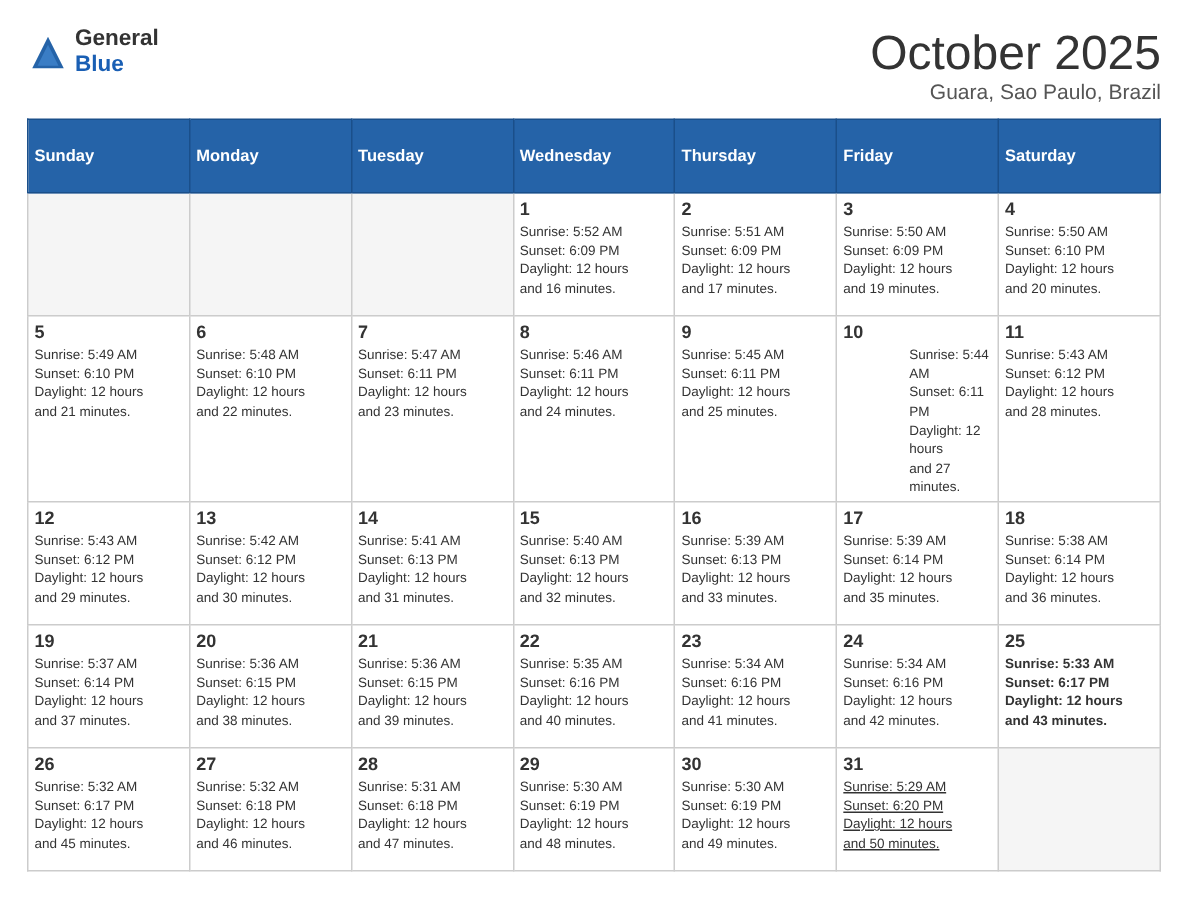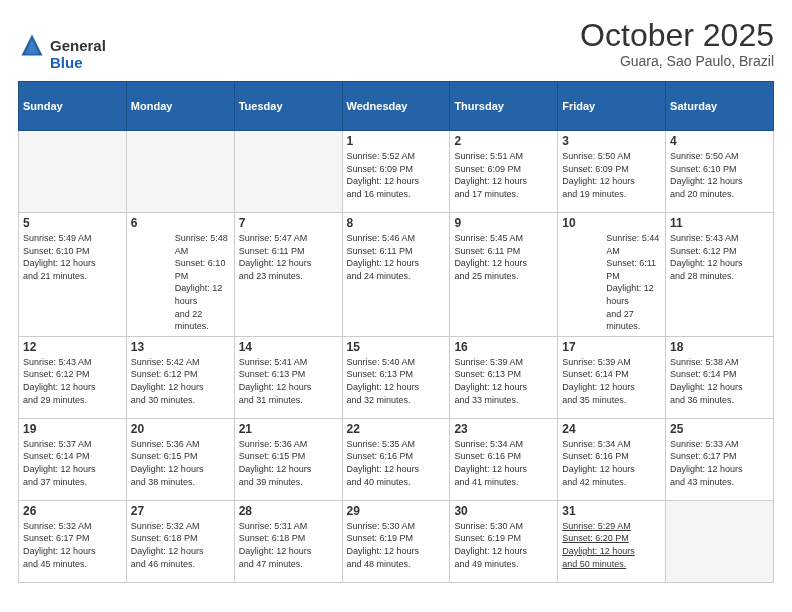--- a/index.html
+++ b/index.html
@@ -24,21 +24,20 @@
     }
     .logo {
       display: flex;
       align-items: center;
       gap: 4px;
     }
     .logo-text {
       display: flex;
       flex-direction: column;
       line-height: 1.1;
-      margin-top: 20px;
     }
     .logo-general {
       font-size: 15px;
       font-weight: bold;
       color: #333;
     }
     .logo-blue {
       font-size: 15px;
       font-weight: bold;
       color: #1a5fb4;
@@ -169,21 +168,21 @@
         <tr>
           <td>
             <span class="day-num">5</span>
             <div class="day-info" style="white-space: pre-line;">Sunrise: 5:49 AM
 Sunset: 6:10 PM
 Daylight: 12 hours
 and 21 minutes.</div>
           </td>
           <td>
             <span class="day-num">6</span>
-            <div class="day-info" style="white-space: pre-line; margin-left: 44px;">Sunrise: 5:48 AM
+            <div class="day-info" style="white-space: pre-line;">Sunrise: 5:48 AM
 Sunset: 6:10 PM
 Daylight: 12 hours
 and 22 minutes.</div>
           </td>
           <td>
             <span class="day-num">7</span>
             <div class="day-info" style="white-space: pre-line;">Sunrise: 5:47 AM
 Sunset: 6:11 PM
 Daylight: 12 hours
 and 23 minutes.</div>
@@ -306,21 +305,21 @@
           </td>
           <td>
             <span class="day-num">24</span>
             <div class="day-info" style="white-space: pre-line;">Sunrise: 5:34 AM
 Sunset: 6:16 PM
 Daylight: 12 hours
 and 42 minutes.</div>
           </td>
           <td>
             <span class="day-num">25</span>
-            <div class="day-info" style="white-space: pre-line;">Sunrise: 5:33 AM
+            <div class="day-info" style="white-space: pre-line; font-weight: bold;">Sunrise: 5:33 AM
 Sunset: 6:17 PM
 Daylight: 12 hours
 and 43 minutes.</div>
           </td>
         </tr>
         <tr>
           <td>
             <span class="day-num">26</span>
             <div class="day-info" style="white-space: pre-line;">Sunrise: 5:32 AM
 Sunset: 6:17 PM

